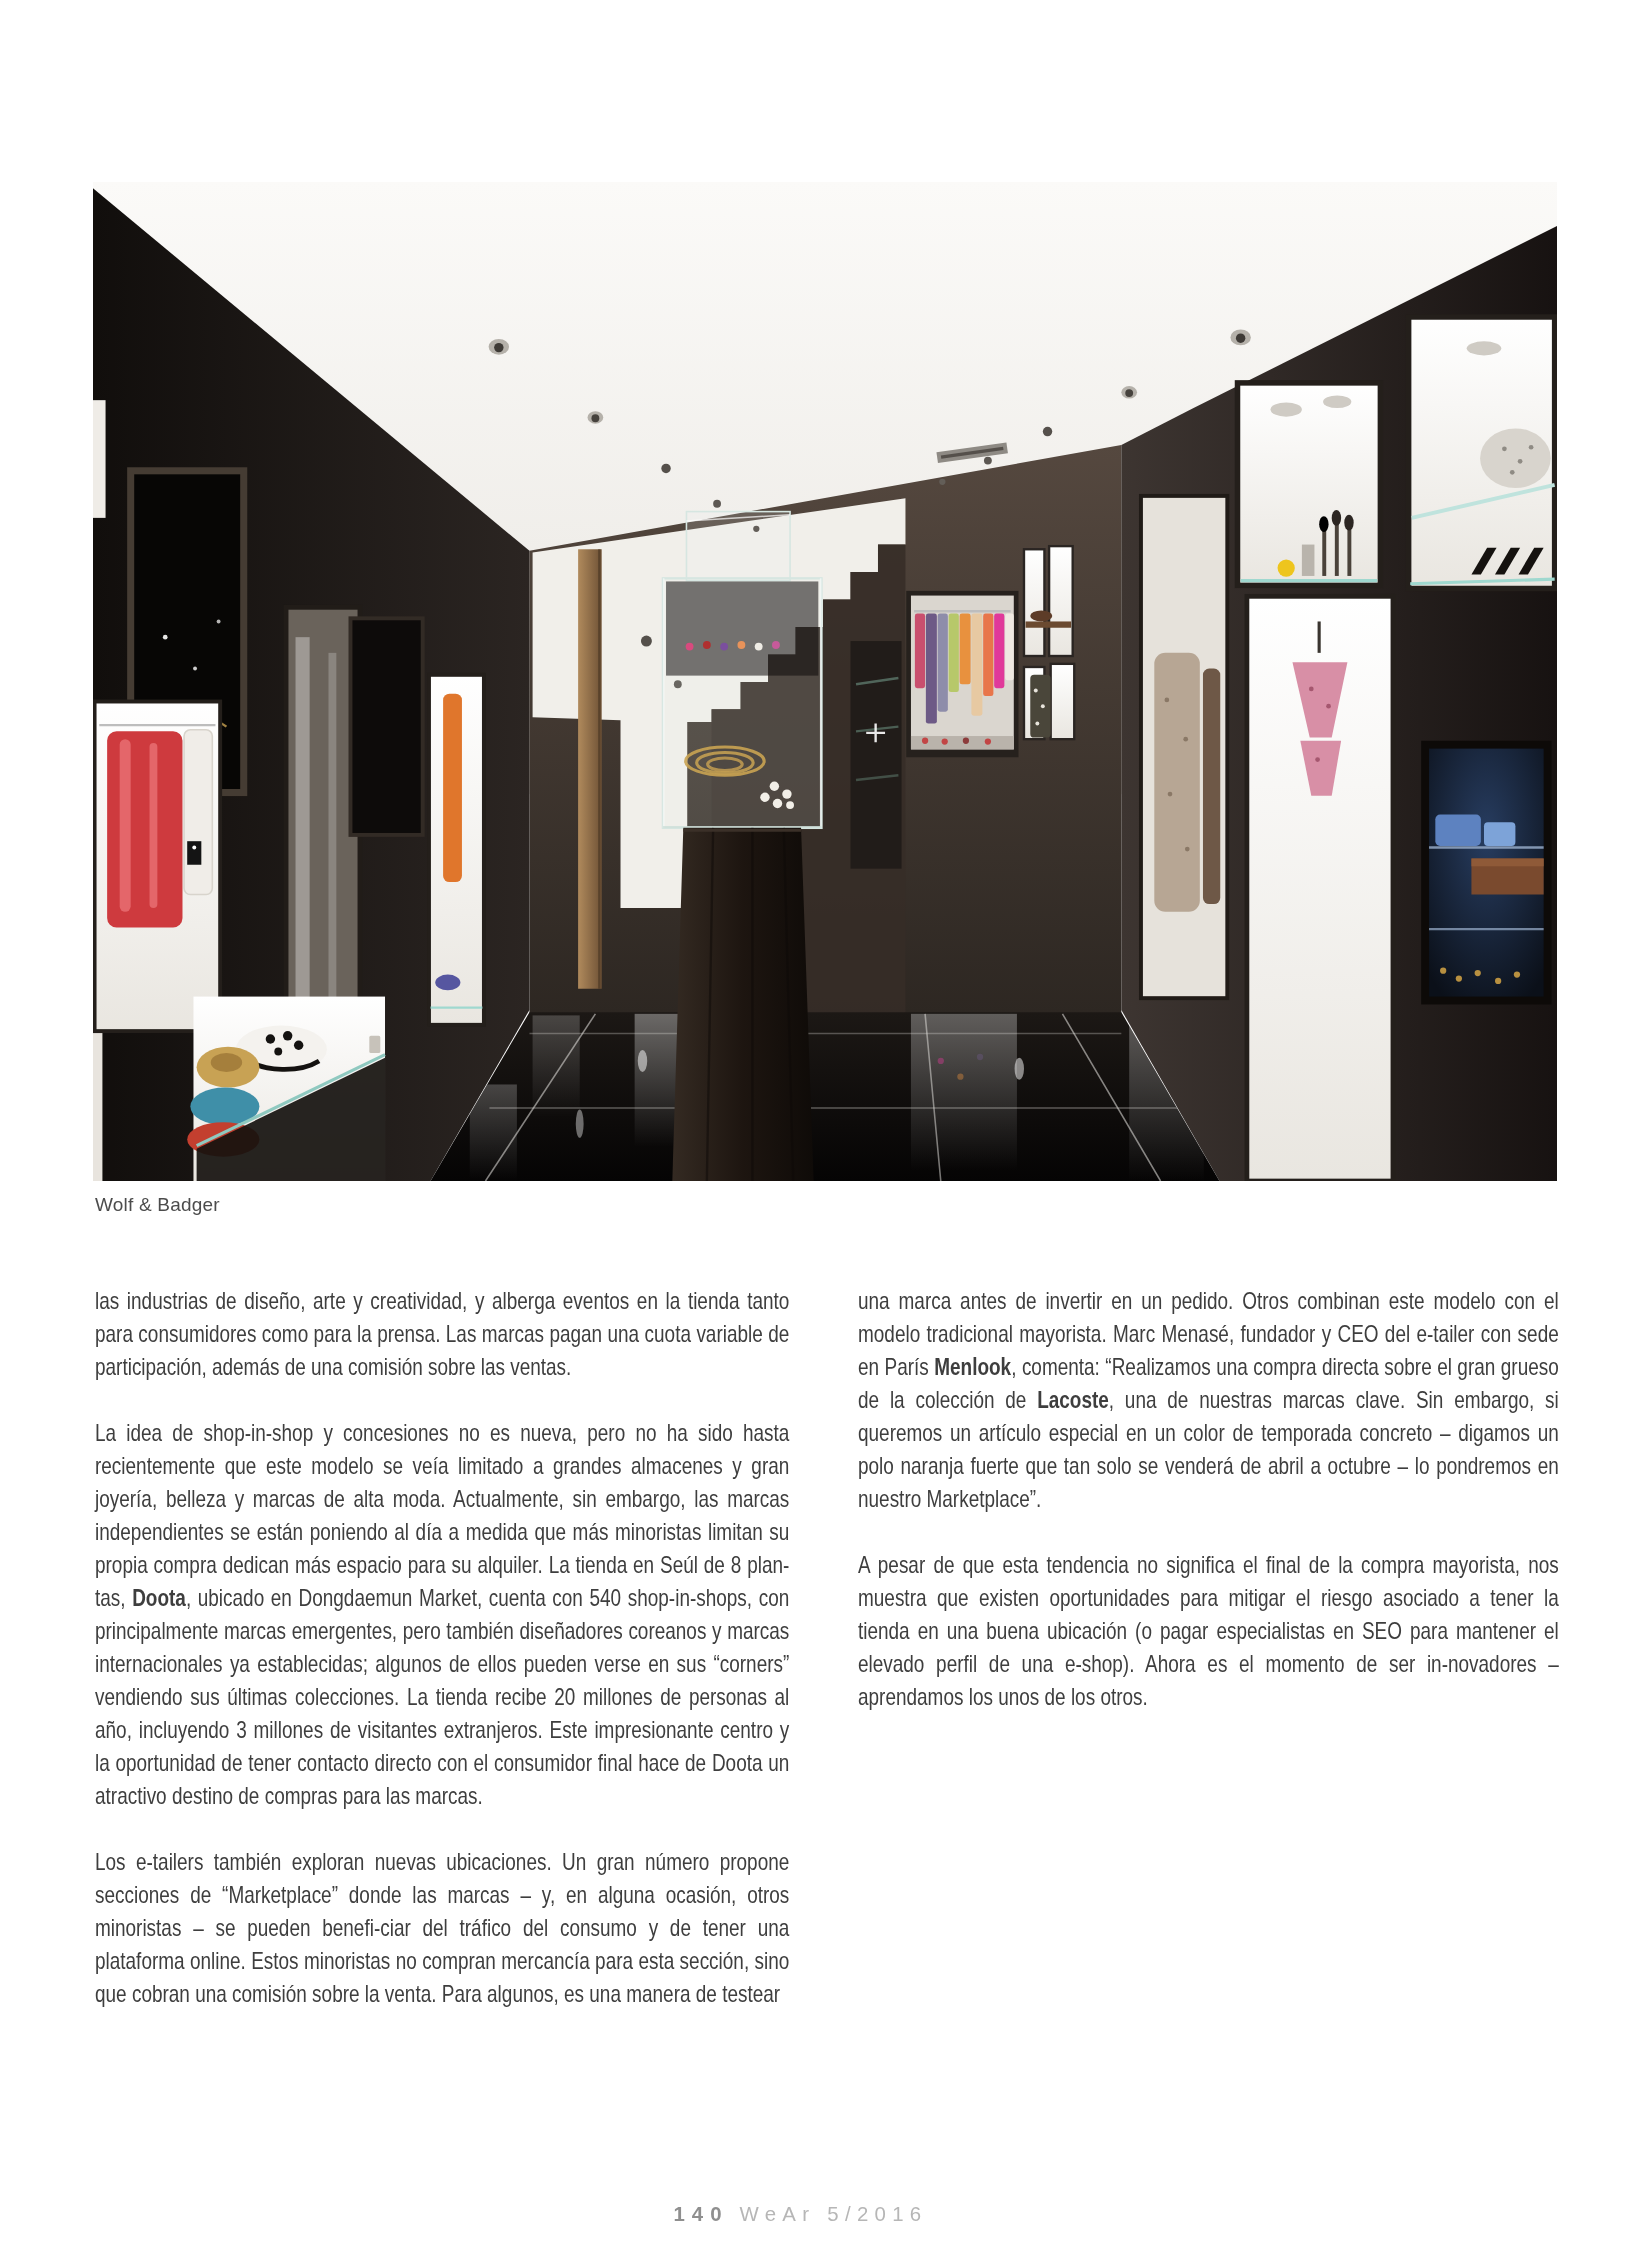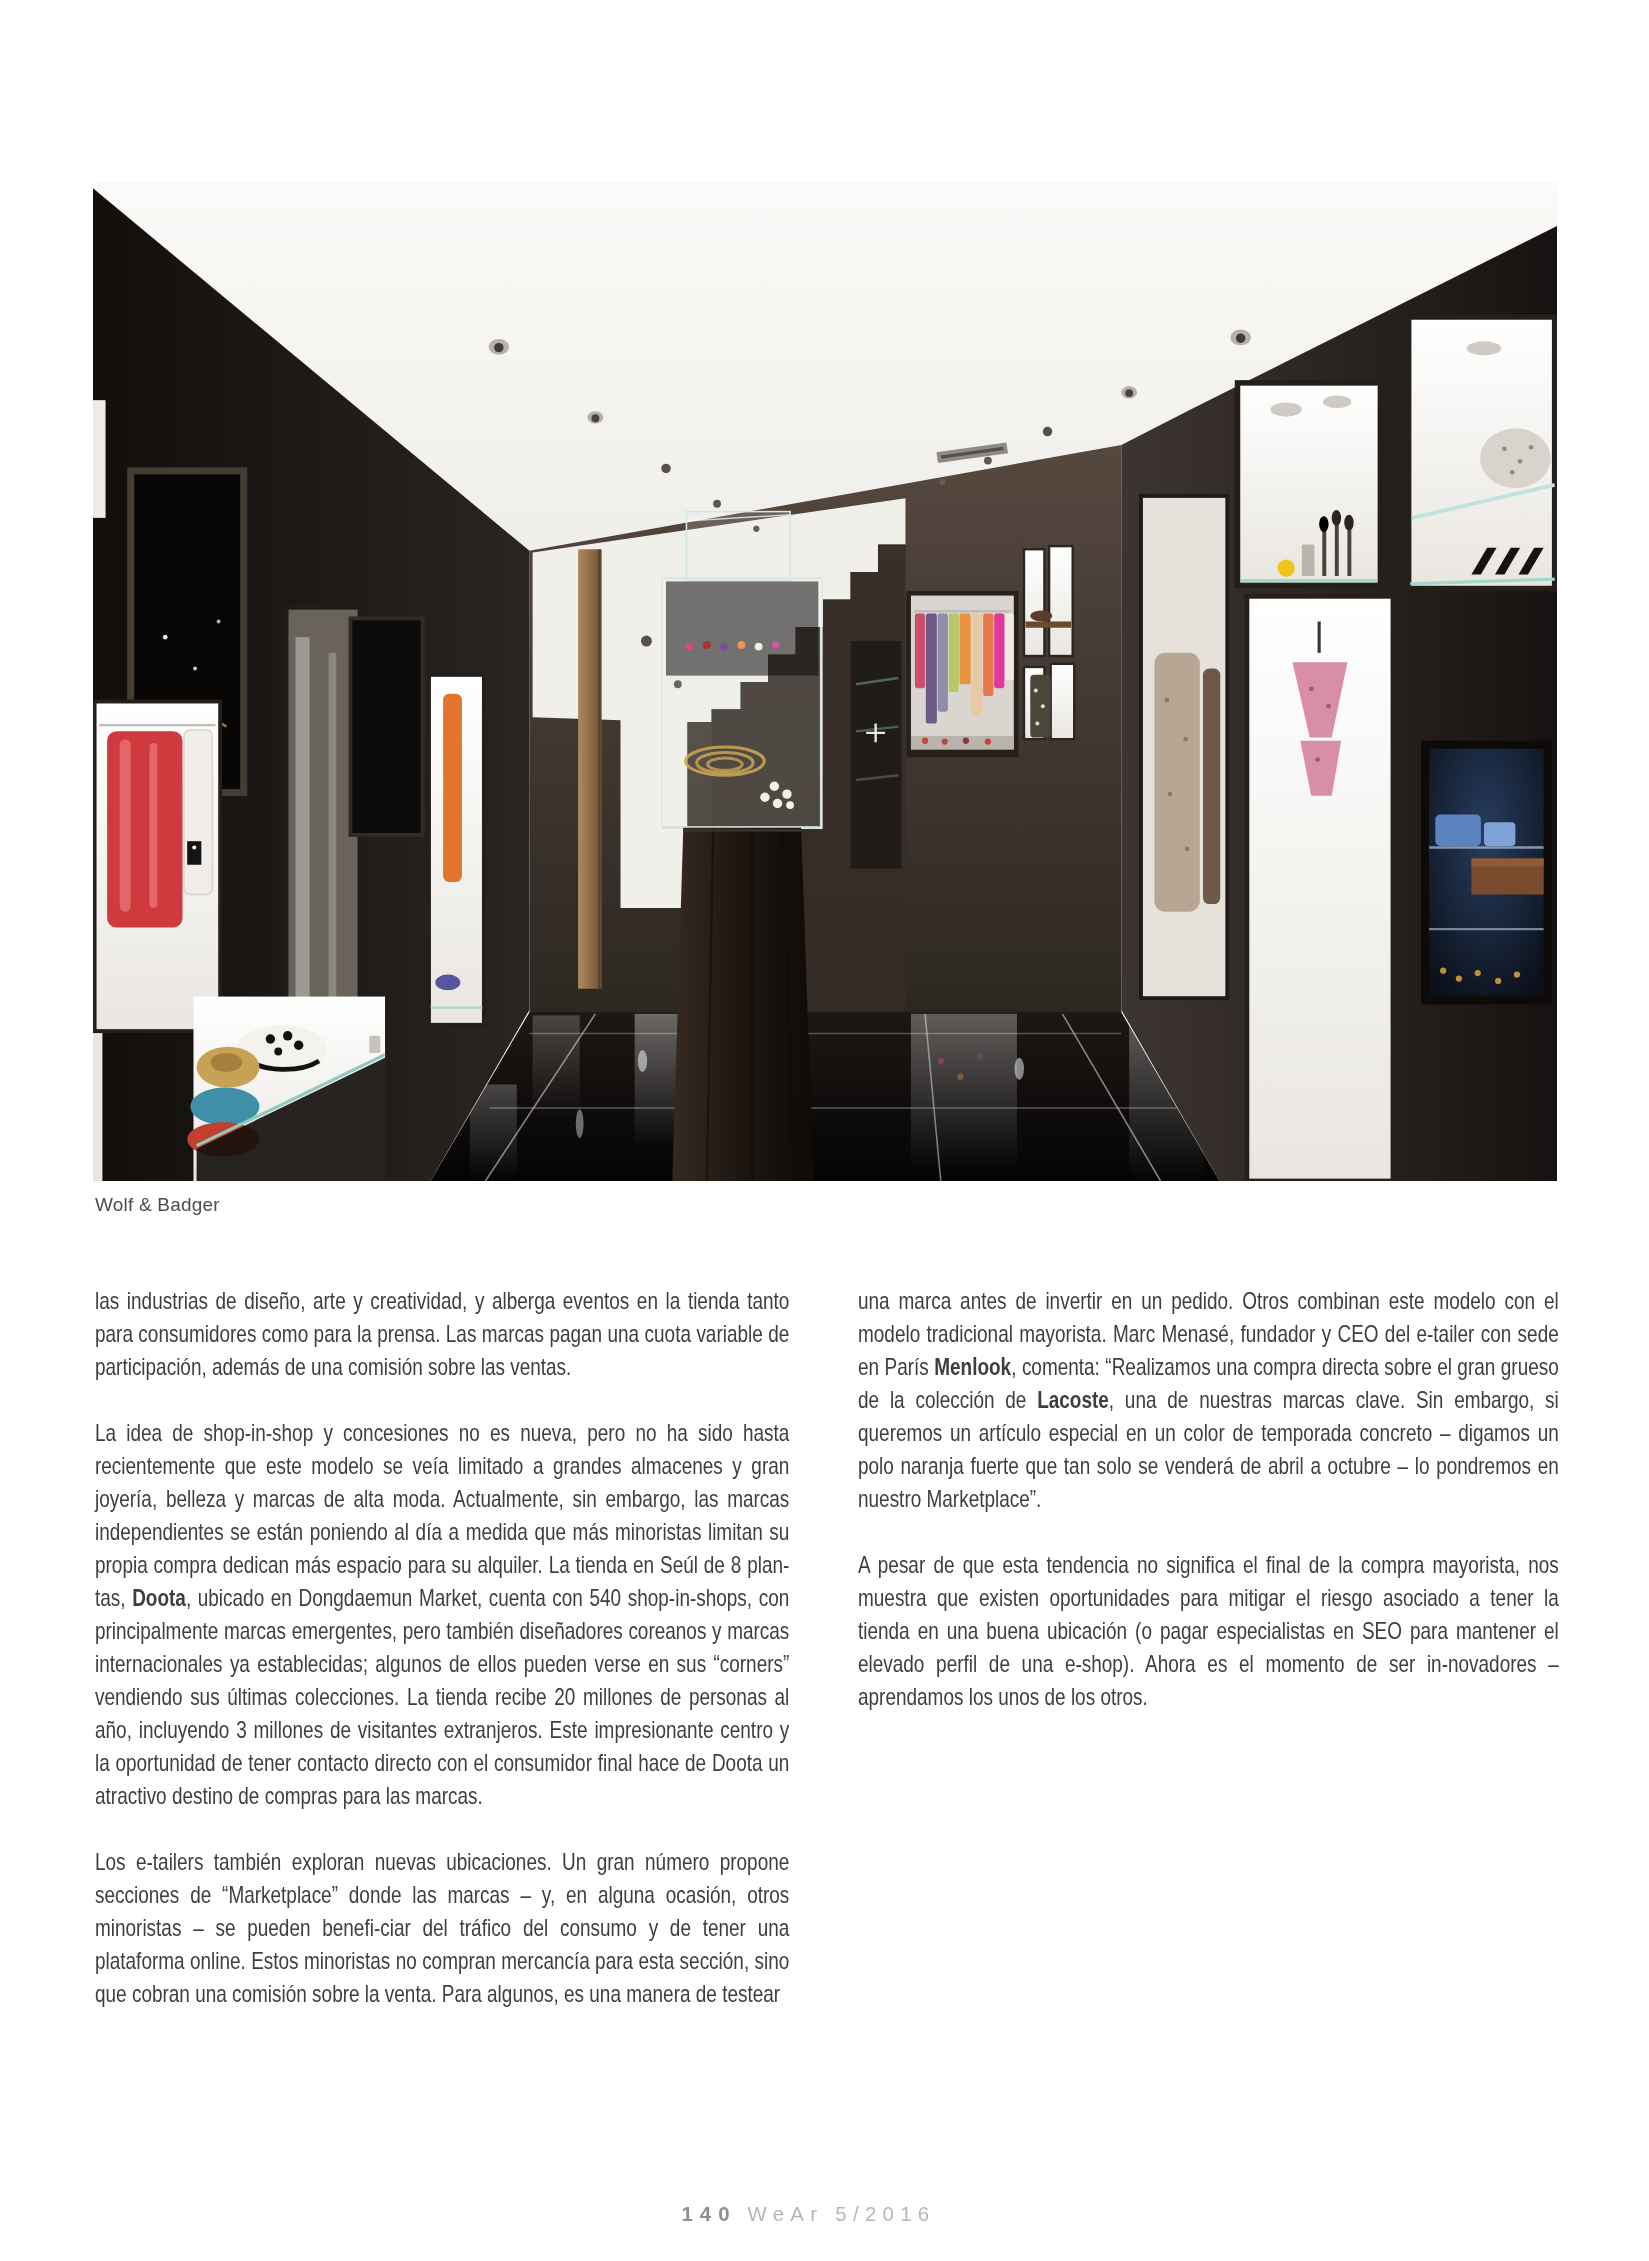--- a/index.html
+++ b/index.html
@@ -1,17 +1,17 @@
 <!DOCTYPE html>
 <html style="font-size:12.6px"><head>
 <meta charset="utf-8">
 <style>
   html,body{margin:0;padding:0;}
   body{width:1650px;height:2261px;background:#ffffff;font-family:"Liberation Sans",sans-serif;}
-  .page{position:relative;width:1601px;height:2261px;background:#ffffff;overflow:hidden;padding-left:16px;}
+  .page{position:relative;width:1601px;height:2261px;background:#ffffff;overflow:hidden;}
   .photo{position:absolute;left:93px;top:182px;width:1464px;height:999px;margin:0;padding:0;}
   .photo svg{display:block;width:100%;height:100%;}
   .caption{position:absolute;left:95px;top:1194px;font-size:19px;color:#4c4c4c;letter-spacing:0.2px;}
   .article{position:absolute;left:95px;top:1285px;width:1462px;}
   .col{position:absolute;top:0;color:#3e3e3e;font-size:23.6px;line-height:33px;text-align:justify;}
   .col-left{left:0;width:864px;transform:scaleX(0.8036);transform-origin:0 0;}
   .col-right{left:763px;width:872px;transform:scaleX(0.8036);transform-origin:0 0;}
   .col p{margin:0 0 33px 0;}
   .col .b{font-weight:bold;}
   .footer{position:absolute;left:0;right:0;top:2203px;text-align:center;font-size:20.4px;}

